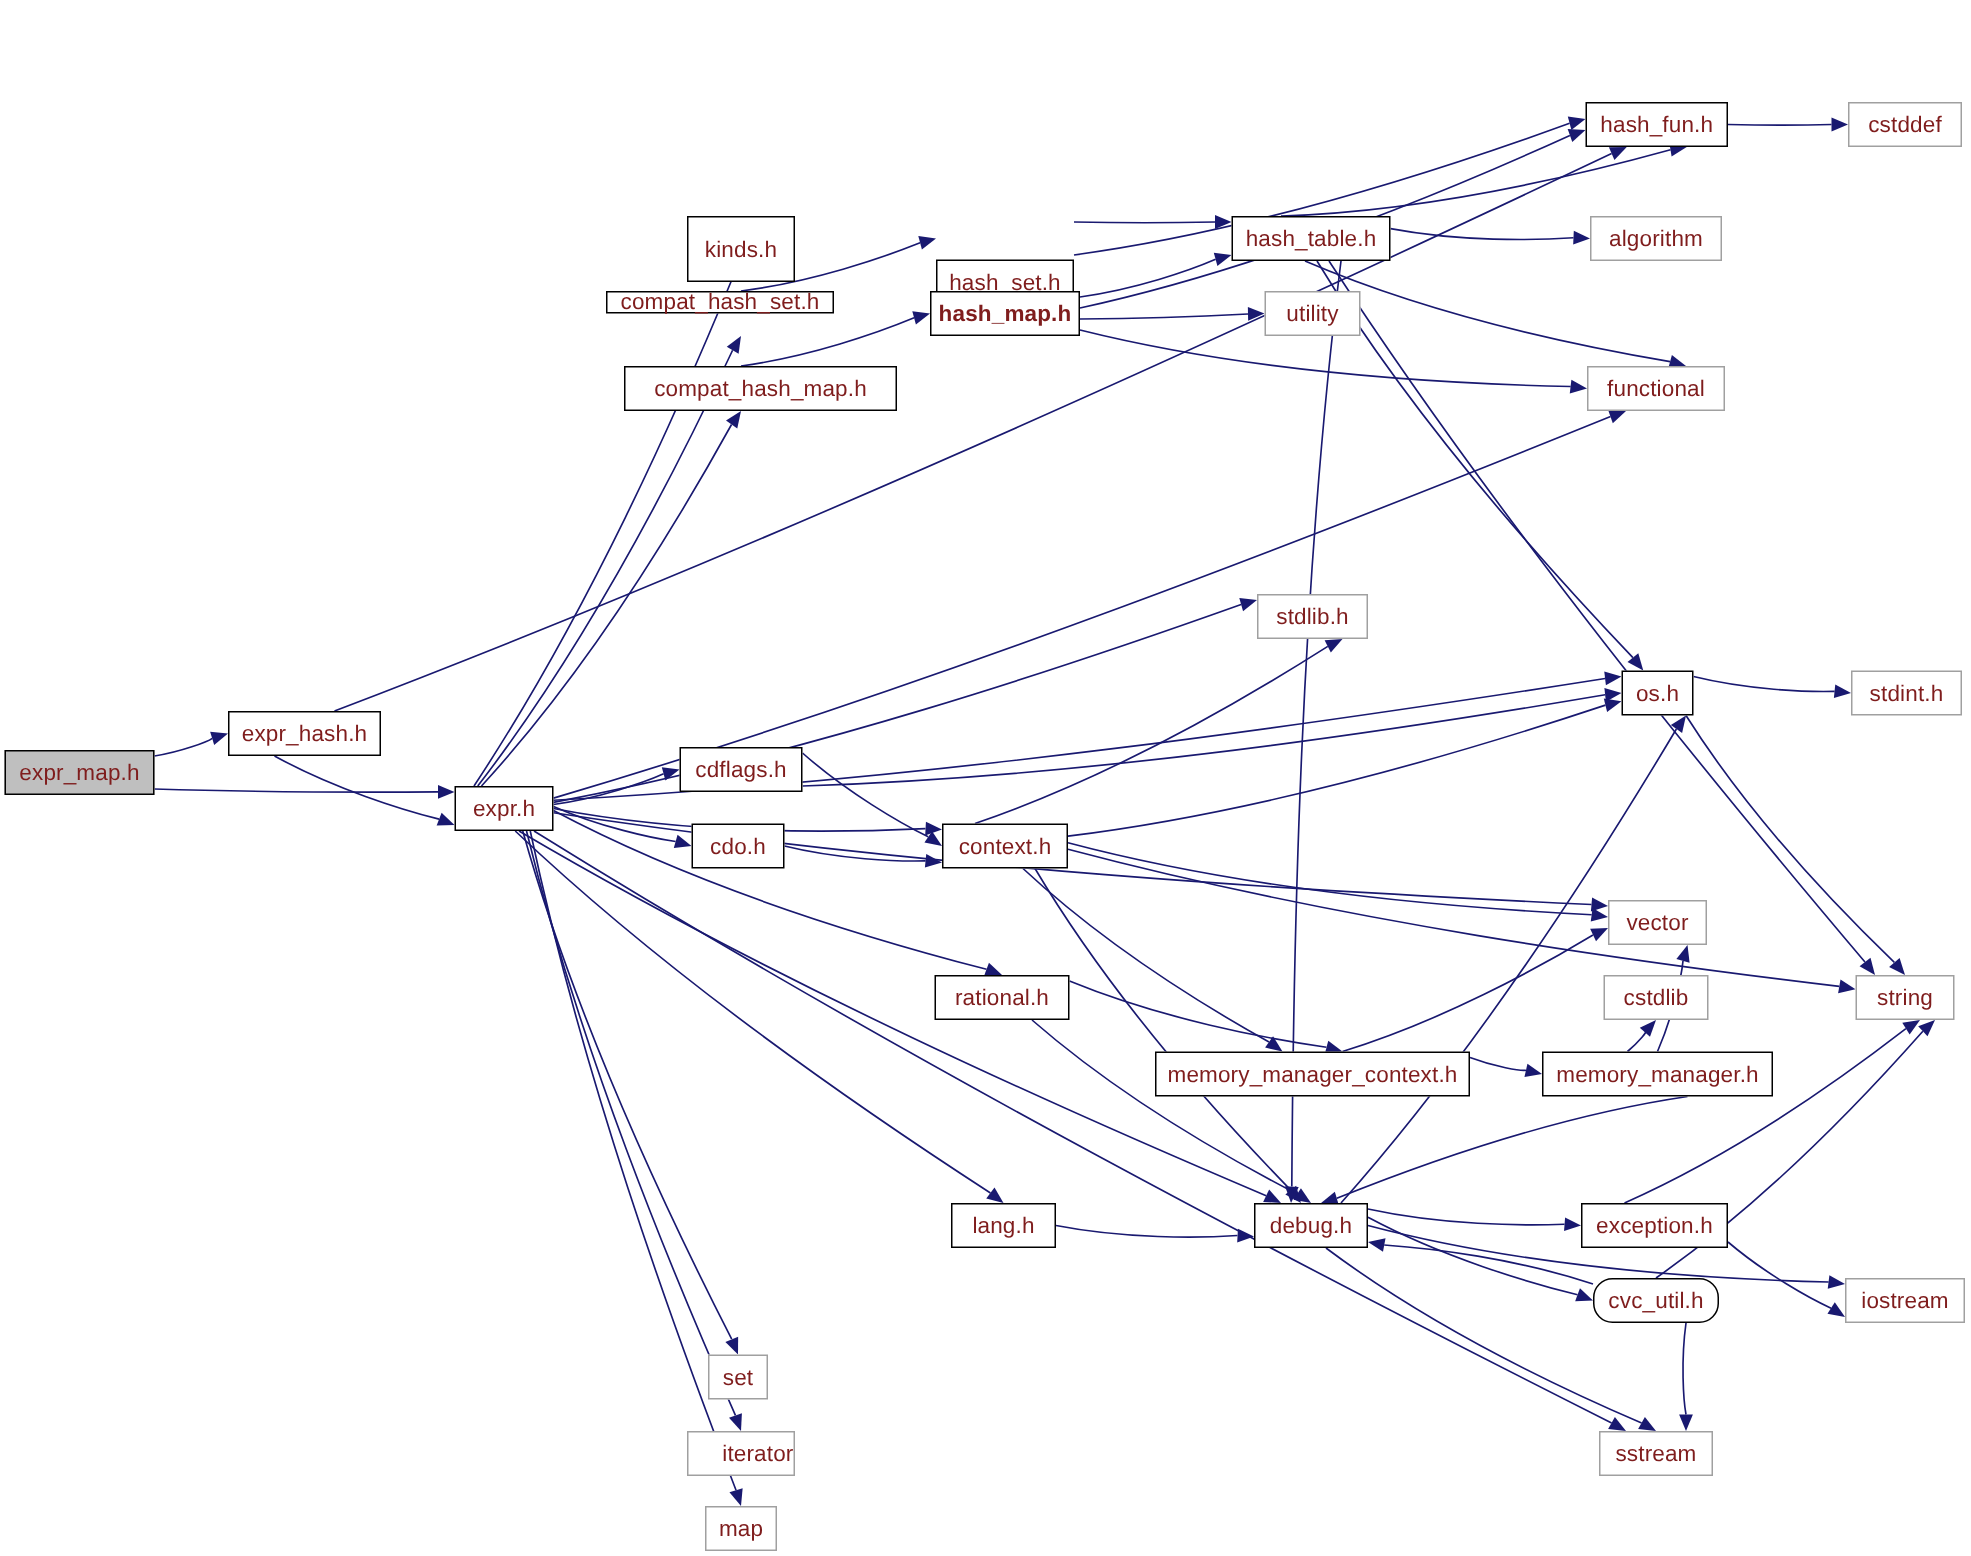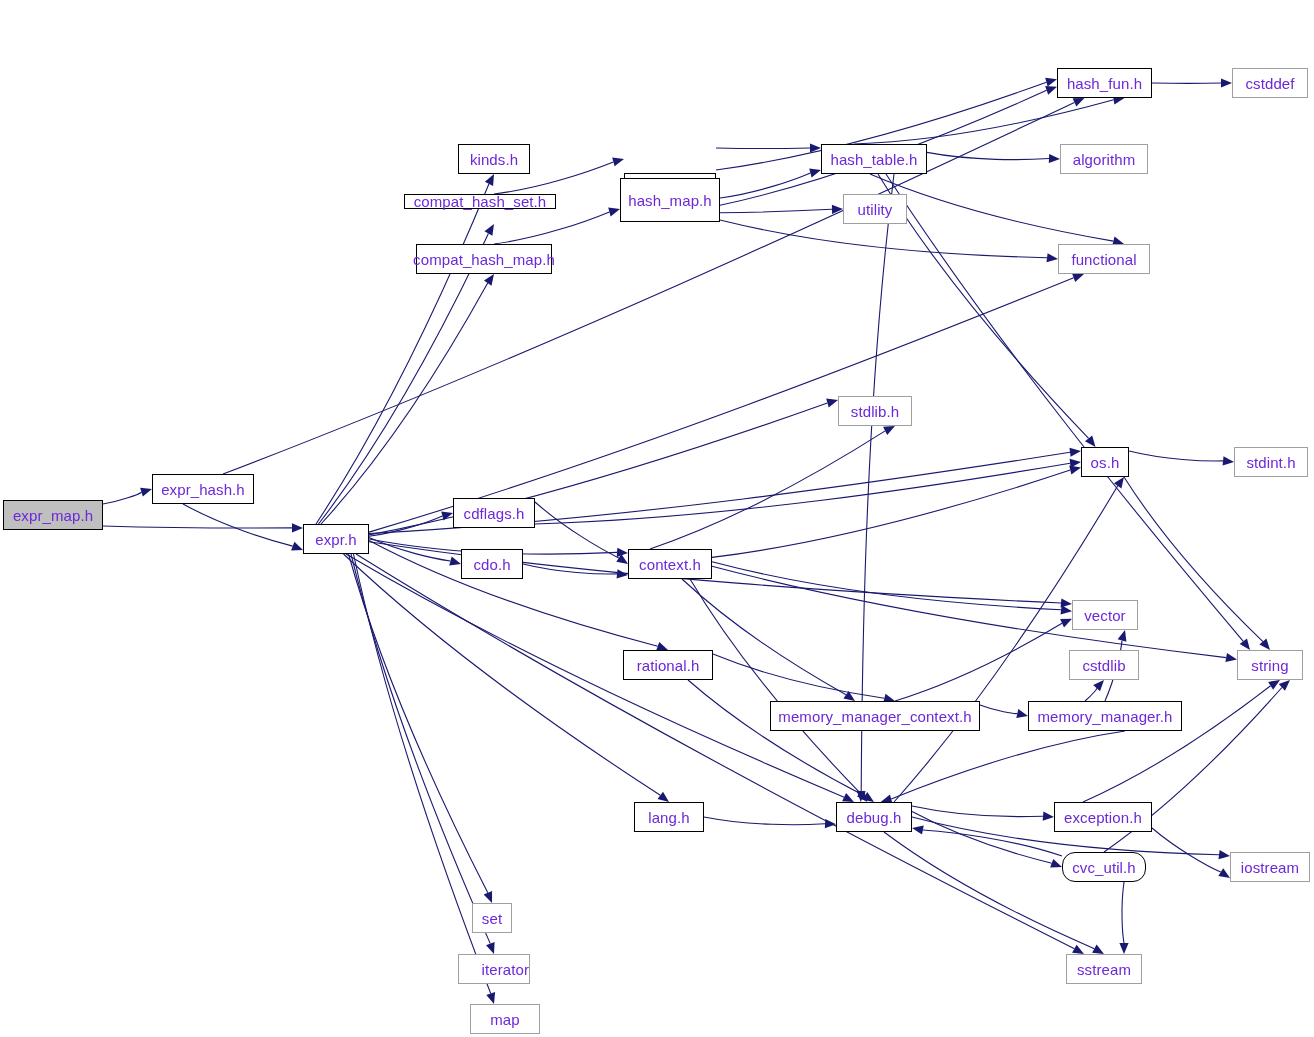--- a/index.html
+++ b/index.html
@@ -23,21 +23,21 @@
   }
   .node {
     position: absolute;
     box-sizing: border-box;
     display: flex;
     align-items: center;
     justify-content: center;
     white-space: nowrap;
     font-size: 15px;
     line-height: 1;
-    color: #6d28d9;
+    color: #7f1d1d;
     background: #ffffff;
     letter-spacing: 0.1px;
   }
   .node.local {
     border: 1px solid #000000;
   }
   .node.system {
     border: 1px solid #a0a0a0;
   }
   .node.current {
@@ -198,33 +198,33 @@
   <div id="node-layer">
       <div class="node current" style="left: 3px; top: 500px; width: 100px; height: 30px;">
         <span class="node-label">expr_map.h</span>
       </div>
       <div class="node local" style="left: 152px; top: 474px; width: 102px; height: 30px;">
         <span class="node-label">expr_hash.h</span>
       </div>
       <div class="node local" style="left: 303px; top: 524px; width: 66px; height: 30px;">
         <span class="node-label">expr.h</span>
       </div>
-      <div class="node local" style="left: 458px; top: 144px; width: 72px; height: 30px;">
+      <div class="node local" style="left: 458px; top: 144px; width: 72px; height: 44px;">
         <span class="node-label">kinds.h</span>
       </div>
       <div class="node local" style="left: 404px; top: 194px; width: 152px; height: 15px;">
         <span class="node-label">compat_hash_set.h</span>
       </div>
-      <div class="node local" style="left: 416px; top: 244px; width: 136px; height: 30px;">
+      <div class="node local" style="left: 416px; top: 244px; width: 182px; height: 30px;">
         <span class="node-label">compat_hash_map.h</span>
       </div>
       <div class="node local" style="left: 624px; top: 144px; width: 92px; height: 30px; margin-top: 29px;">
         <span class="node-label">hash_set.h</span>
       </div>
-      <div class="node local" style="left: 620px; top: 178px; width: 100px; height: 44px;">
+      <div class="node local" style="left: 620px; top: 194px; width: 100px; height: 30px; font-weight: bold;">
         <span class="node-label">hash_map.h</span>
       </div>
       <div class="node local" style="left: 821px; top: 144px; width: 106px; height: 30px;">
         <span class="node-label">hash_table.h</span>
       </div>
       <div class="node local" style="left: 1057px; top: 68px; width: 95px; height: 30px;">
         <span class="node-label">hash_fun.h</span>
       </div>
       <div class="node system" style="left: 1232px; top: 68px; width: 76px; height: 30px;">
         <span class="node-label">cstddef</span>
@@ -291,17 +291,17 @@
       </div>
       <div class="node system" style="left: 1066px; top: 954px; width: 76px; height: 30px;">
         <span class="node-label">sstream</span>
       </div>
       <div class="node system" style="left: 472px; top: 903px; width: 40px; height: 30px; justify-content: center;">
         <span class="node-label">set</span>
       </div>
       <div class="node system" style="left: 458px; top: 954px; width: 72px; height: 30px; justify-content: flex-end;">
         <span class="node-label">iterator</span>
       </div>
-      <div class="node system" style="left: 470px; top: 1004px; width: 70px; height: 30px;">
+      <div class="node system" style="left: 470px; top: 1004px; width: 48px; height: 30px;">
         <span class="node-label">map</span>
       </div>
     </div>
 </div>
 
 </body></html>

